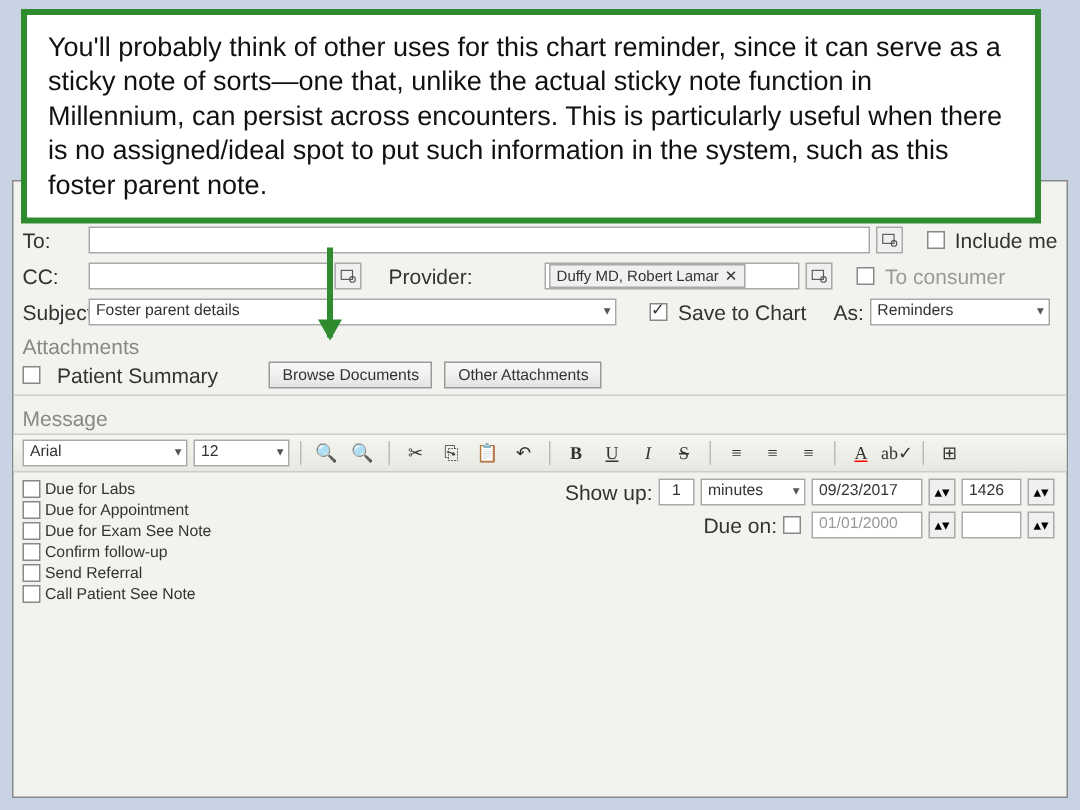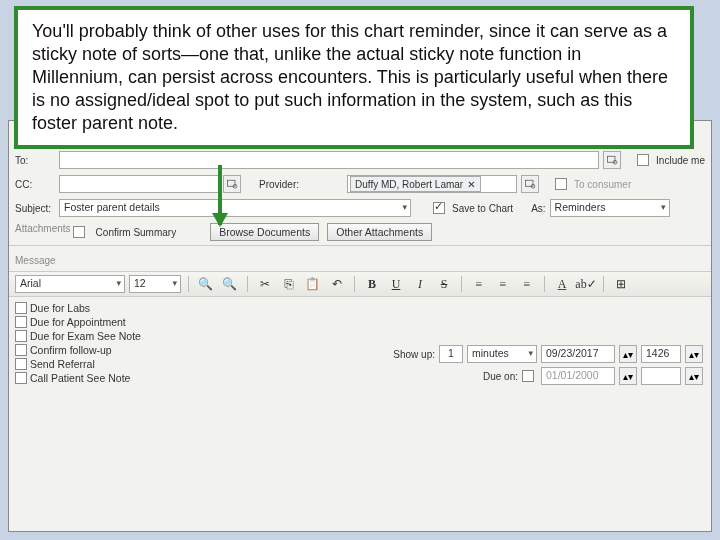--- a/index.html
+++ b/index.html
@@ -18,21 +18,21 @@
     background: #f2f2ee;
     border: 1px solid #888;
   }
   .toolbar-row {
     display: flex;
     align-items: center;
     padding: 3px 6px;
     gap: 4px;
     min-height: 24px;
   }
-  .label { color: #333; font-size: 10px; white-space: nowrap; }
+  .label { color: #333; font-size: 14px; white-space: nowrap; }
   .field {
     background: #fff;
     border: 1px solid #a9a9a9;
     height: 18px;
     padding: 1px 4px;
     font-size: 10.5px;
     color: #333;
   }
   .combo { position: relative; }
   .combo::after {
@@ -95,21 +95,21 @@
     margin:2px 6px;
     height: 84px;
     padding:4px 6px;
     font-size:11px;
     color:#222;
   }
   .actions-panel {
     margin: 4px 6px 0 6px;
   }
   .actions-title { font-size:10px; color:#666; margin-bottom:2px;}
-  .actions-row { display:flex; align-items:flex-end; }
+  .actions-row { display:flex; align-items:flex-start; }
   .action-list { flex:0 0 160px; }
   .action-item { display:flex; align-items:center; padding:1px 0; font-size:10.5px; color:#333;}
   .right-opts { flex:1; display:flex; flex-direction:column; align-items:flex-end; gap:4px; padding-right:2px;}
   .opt-line { display:flex; align-items:center; gap:4px; }
   .footer-btns {
     position:absolute; right:10px; bottom:6px;
     display:flex; gap:8px;
   }
   .provider-chip {
     display:inline-flex; align-items:center;
@@ -225,41 +225,41 @@
     <span style="width:14px;"></span>
     <span class="checkbox checked"></span>
     <span class="label">Save to Chart</span>
     <span style="width:10px;"></span>
     <span class="label">As:</span>
     <div class="field combo" style="width:120px;">
       <span>Reminders</span>
     </div>
   </div>
 
-  <div class="toolbar-row" style="align-items:flex-start; gap:2px;">
+  <div class="toolbar-row" style="flex-direction:column; align-items:flex-start; gap:2px;">
     <span class="label" style="color:#888;">Attachments</span>
     <div style="display:flex; align-items:center; gap:8px;">
       <span class="checkbox"></span>
-      <span class="label">Confirm Summary</span>
+      <span class="label">Patient Summary</span>
       <span style="width:18px;"></span>
       <button class="btn">Browse Documents</button>
       <button class="btn">Other Attachments</button>
     </div>
   </div>
 
   <div class="sep-line"></div>
   <div class="toolbar-row" style="padding-bottom:0;">
     <span class="label" style="color:#888;">Message</span>
   </div>
 
   <div class="format-bar">
     <div class="field combo" style="width:110px;">
       <span>Arial</span>
     </div>
-    <div class="field combo" style="width:52px;">
+    <div class="field combo" style="width:64px;">
       <span>12</span>
     </div>
     <div class="vbar"></div>
     <div class="fmt-btn">🔍</div>
     <div class="fmt-btn">🔍</div>
     <div class="vbar"></div>
     <div class="fmt-btn">✂</div>
     <div class="fmt-btn">⎘</div>
     <div class="fmt-btn">📋</div>
     <div class="fmt-btn">↶</div>

